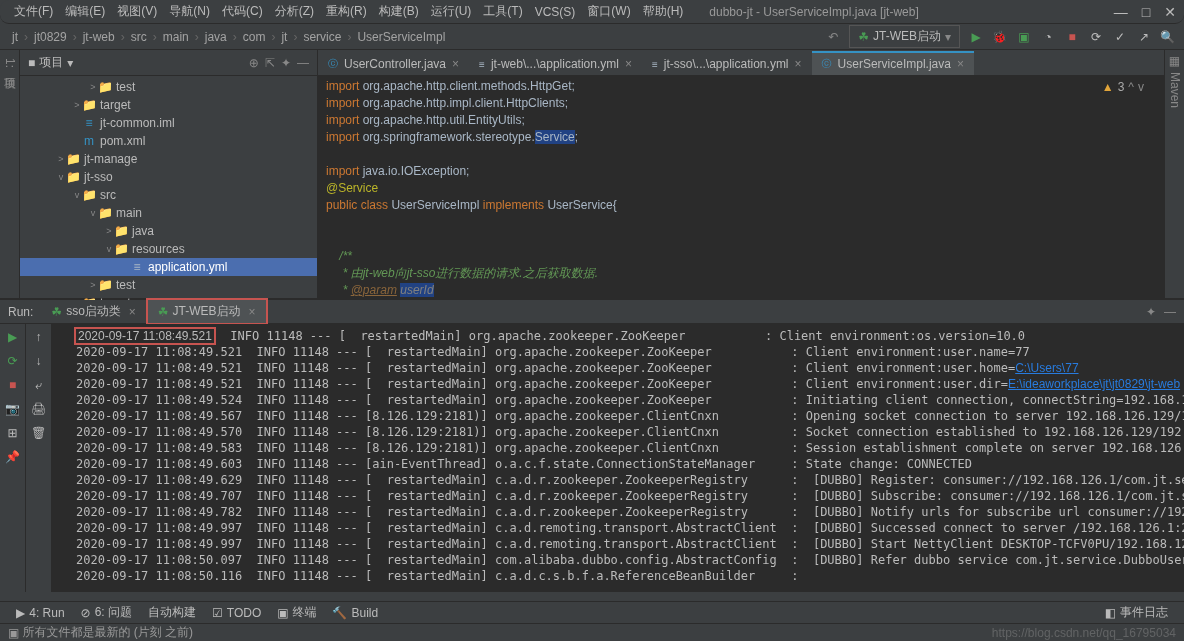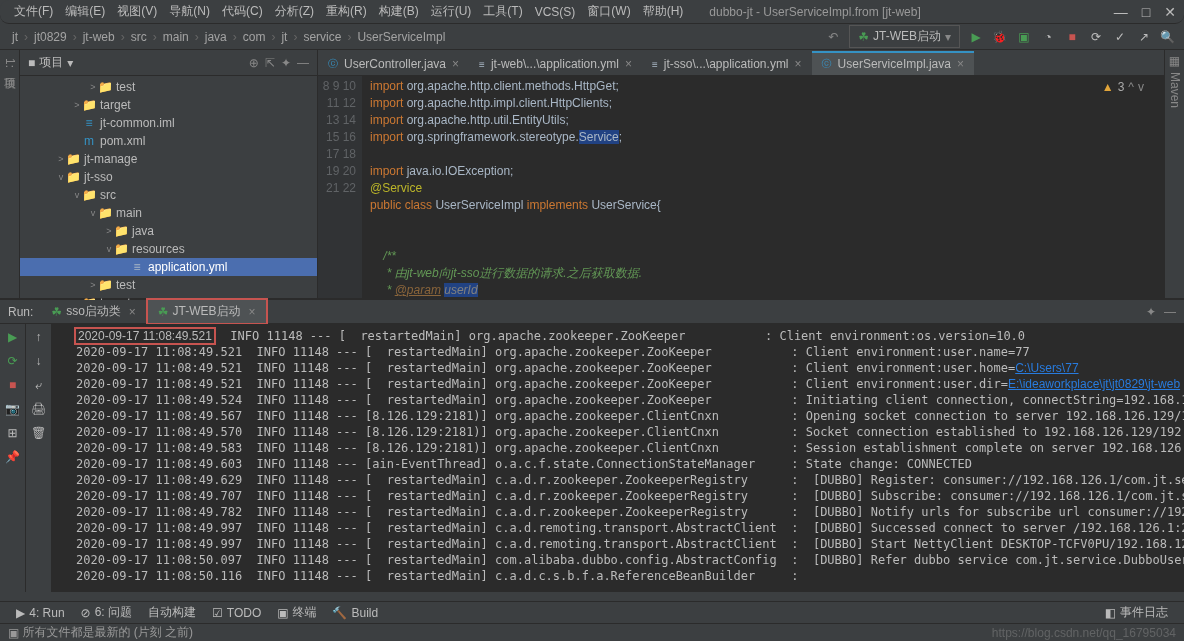--- a/index.html
+++ b/index.html
@@ -94,21 +94,21 @@
   <span class="item">导航(N)</span>
   <span class="item">代码(C)</span>
   <span class="item">分析(Z)</span>
   <span class="item">重构(R)</span>
   <span class="item">构建(B)</span>
   <span class="item">运行(U)</span>
   <span class="item">工具(T)</span>
   <span class="item">VCS(S)</span>
   <span class="item">窗口(W)</span>
   <span class="item">帮助(H)</span>
-  <span class="title">dubbo-jt - UserServiceImpl.from [jt-web]</span>
+  <span class="title">dubbo-jt - UserServiceImpl.java [jt-web]</span>
   <div class="winbtn">
     <span>—</span>
     <span>□</span>
     <span>✕</span>
   </div>
 </div>
 
 <div class="navbar">
   <div id="crumbs" style="display:flex;align-items:center;">
       <span class="crumb">jt</span>
@@ -261,35 +261,20 @@
           <span>jt-sso\...\application.yml</span>
           <span class="x">×</span>
         </div>
         <div class="tab active">
           <span class="ci">ⓒ</span>
           <span>UserServiceImpl.java</span>
           <span class="x">×</span>
         </div>
       </div>
     <div class="code">
-      <div class="gutter" id="gutter">8
-9
-10
-11
-12
-13
-14
-15
-16
-17
-18
-19
-20
-21
-22</div>
       <div class="codebody" id="codebody"><span class="kw">import</span> org.apache.http.client.methods.HttpGet;
 <span class="kw">import</span> org.apache.http.impl.client.HttpClients;
 <span class="kw">import</span> org.apache.http.util.EntityUtils;
 <span class="kw">import</span> org.springframework.stereotype.<span class="hl">Service</span>;
 
 <span class="kw">import</span> java.io.IOException;
 <span class="ann">@Service</span>
 <span class="kw">public class</span> <span class="cls">UserServiceImpl</span> <span class="kw">implements</span> UserService{
 
 

